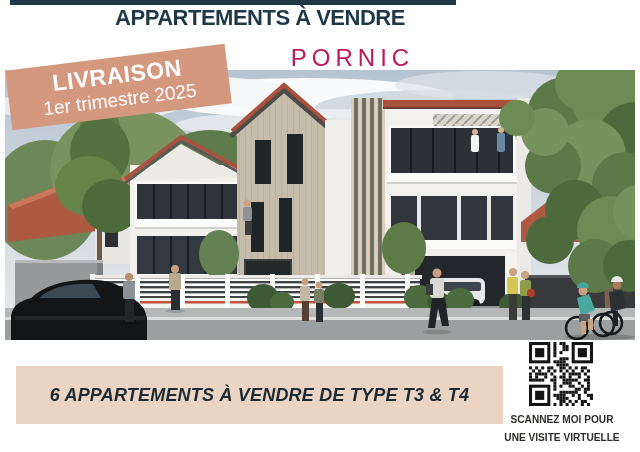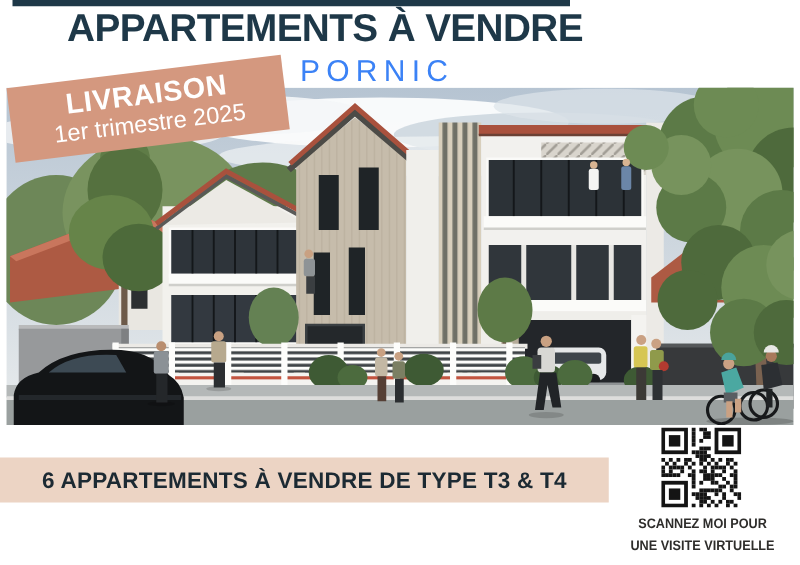--- a/index.html
+++ b/index.html
@@ -4,43 +4,43 @@
 <style>
   html,body{margin:0;padding:0;background:#fff;}
   #flyer{position:relative;width:640px;height:452px;background:#ffffff;overflow:hidden;
          font-family:"Liberation Sans",sans-serif;}
 
   
   .top-strip{position:absolute;left:10px;top:0;width:446px;height:5px;background:#1e3848;}
 
   
   .title{position:absolute;left:25px;top:5px;width:470px;text-align:center;
-         font-size:31px;font-weight:bold;color:#1e3848;letter-spacing:-0.5px;white-space:nowrap;}
-  .city{position:absolute;left:240px;top:44px;width:225px;text-align:left;
-        font-size:24px;font-weight:400;color:#3b82f6;letter-spacing:5px;}
+         font-size:22px;font-weight:bold;color:#1e3848;letter-spacing:-0.5px;white-space:nowrap;}
+  .city{position:absolute;left:240px;top:44px;width:225px;text-align:center;
+        font-size:24px;font-weight:400;color:#be185d;letter-spacing:5px;}
 
   
   .logo{position:absolute;left:500px;top:2px;width:108px;height:72px;}
   .logo svg{display:block;width:100%;height:100%;}
   .logo text{font-family:"Liberation Sans",sans-serif;font-weight:bold;}
 
   
   .banner{position:absolute;left:8px;top:57px;width:221px;height:60px;background:#d4987f;
           transform:rotate(-7deg);transform-origin:50% 50%;z-index:5;
           display:flex;flex-direction:column;justify-content:center;align-items:center;color:#ffffff;}
   .banner .l1{font-size:23px;font-weight:bold;letter-spacing:0.5px;line-height:1.1;}
   .banner .l2{font-size:19px;font-weight:400;line-height:1.15;}
 
   
   .photo{position:absolute;left:5px;top:70px;width:630px;height:270px;overflow:hidden;}
   .photo svg{display:block;}
 
   
-  .strip{position:absolute;left:0;top:366px;width:487px;height:36px;background:#ecd4c4;
-         display:flex;align-items:center;justify-content:center;}
+  .strip{position:absolute;left:16px;top:366px;width:487px;height:58px;background:#ecd4c4;
+         display:flex;align-items:center;justify-content:center;font-style:italic;}
   .strip span{font-size:18px;font-weight:bold;color:#1c2a33;letter-spacing:0.2px;white-space:nowrap;}
 
   
   .qr{position:absolute;left:529px;top:342px;width:64px;height:64px;background:#fff;}
   .qr svg{display:block;width:100%;height:100%;}
   .qr-caption{position:absolute;left:498px;top:411px;width:128px;text-align:center;
               font-size:11px;font-weight:bold;color:#2e2d2b;line-height:1.6;
               transform:scaleX(0.92);transform-origin:50% 0;white-space:nowrap;}
 </style>
 </head>

